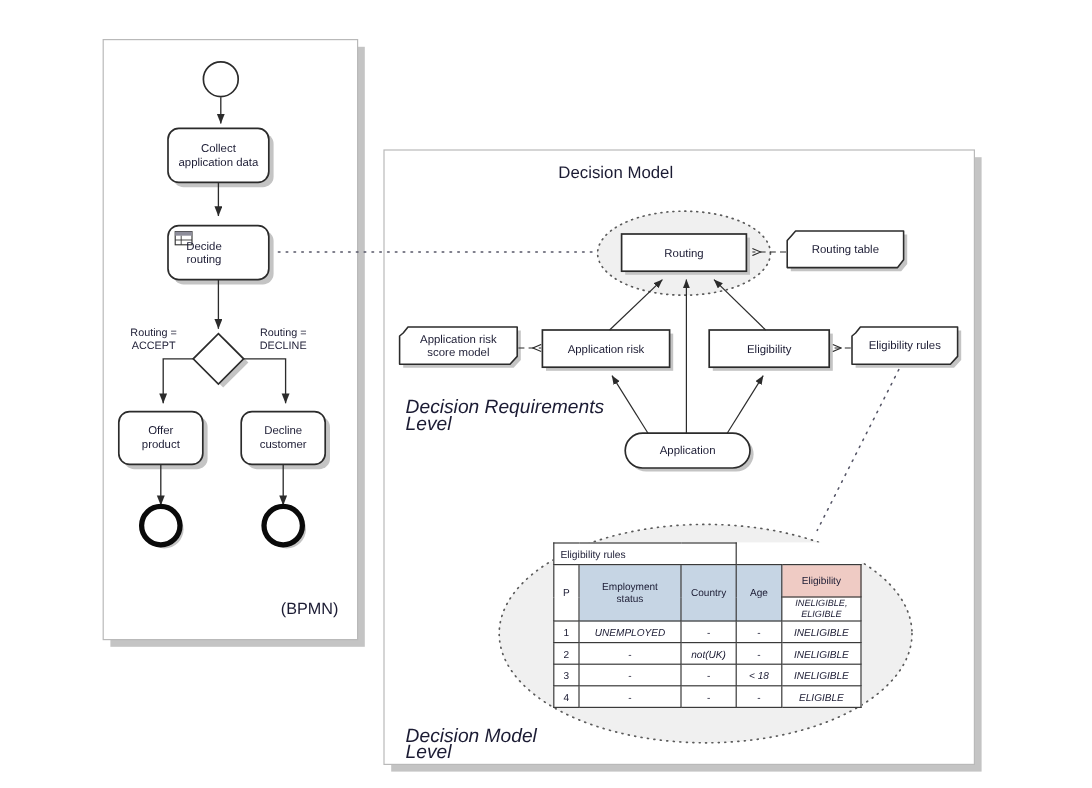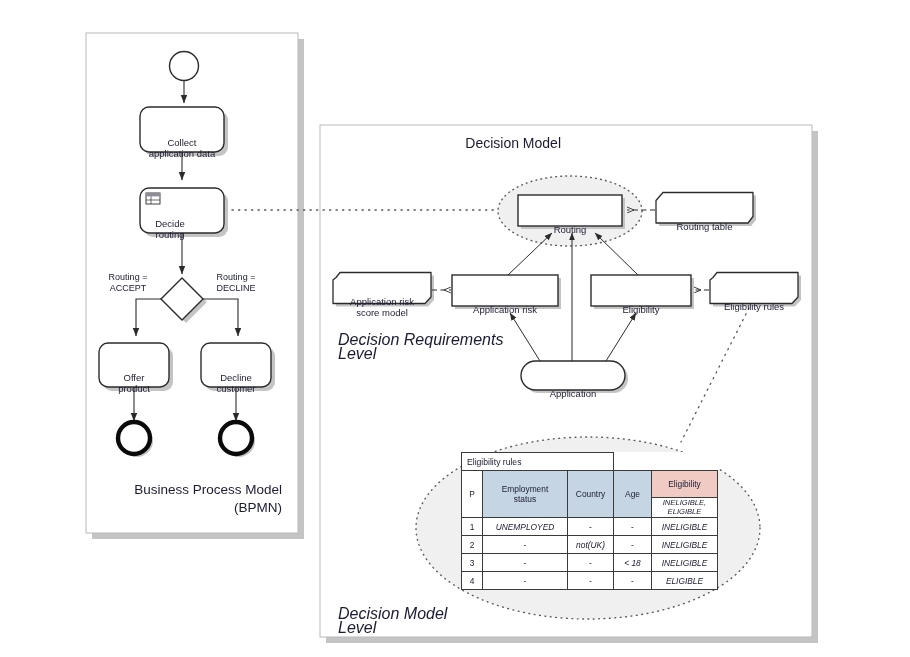--- a/index.html
+++ b/index.html
@@ -28,21 +28,21 @@
   }
   
   .lbl {
     position: absolute;
     text-align: center;
     line-height: 1.18;
     color: #1b1b33;
     pointer-events: none;
     white-space: pre-line;
   }
-  .node-label { font-size: 9.5px; margin-top: 18px; }
+  .node-label { font-size: 9.5px; }
   .panel-title {
     font-size: 14px;
     color: #1b1b33;
     text-align: right;
     line-height: 1.3;
   }
   .bpmn-caption {
     font-size: 13.5px;
     text-align: right;
     line-height: 1.25;
@@ -243,21 +243,20 @@
   <div class="lbl node-label" style="left:99px; top:354px; width:70px;">Offer
 product</div>
   <div class="lbl node-label" style="left:201px; top:354px; width:70px;">Decline
 customer</div>
 
   <div class="lbl flow-label" style="left:96px; top:272px; width:64px;">Routing =
 ACCEPT</div>
   <div class="lbl flow-label" style="left:204px; top:272px; width:64px;">Routing =
 DECLINE</div>
 
-  <div class="lbl bpmn-caption" style="left:104px; top:482px; width:178px;">Business Process Model</div>
   <div class="lbl bpmn-caption" style="left:104px; top:500px; width:178px;">(BPMN)</div>
 
   <div class="lbl panel-title" style="left:331px; top:134px; width:230px;">Decision Model</div>
 
   <div class="lbl node-label" style="left:518px; top:206px; width:104px;">Routing</div>
   <div class="lbl node-label" style="left:452px; top:286px; width:106px;">Application risk</div>
   <div class="lbl node-label" style="left:591px; top:286px; width:100px;">Eligibility</div>
 
   <div class="lbl node-label" style="left:656px; top:203px; width:97px;">Routing table</div>
   <div class="lbl node-label" style="left:333px; top:278px; width:98px;">Application risk

